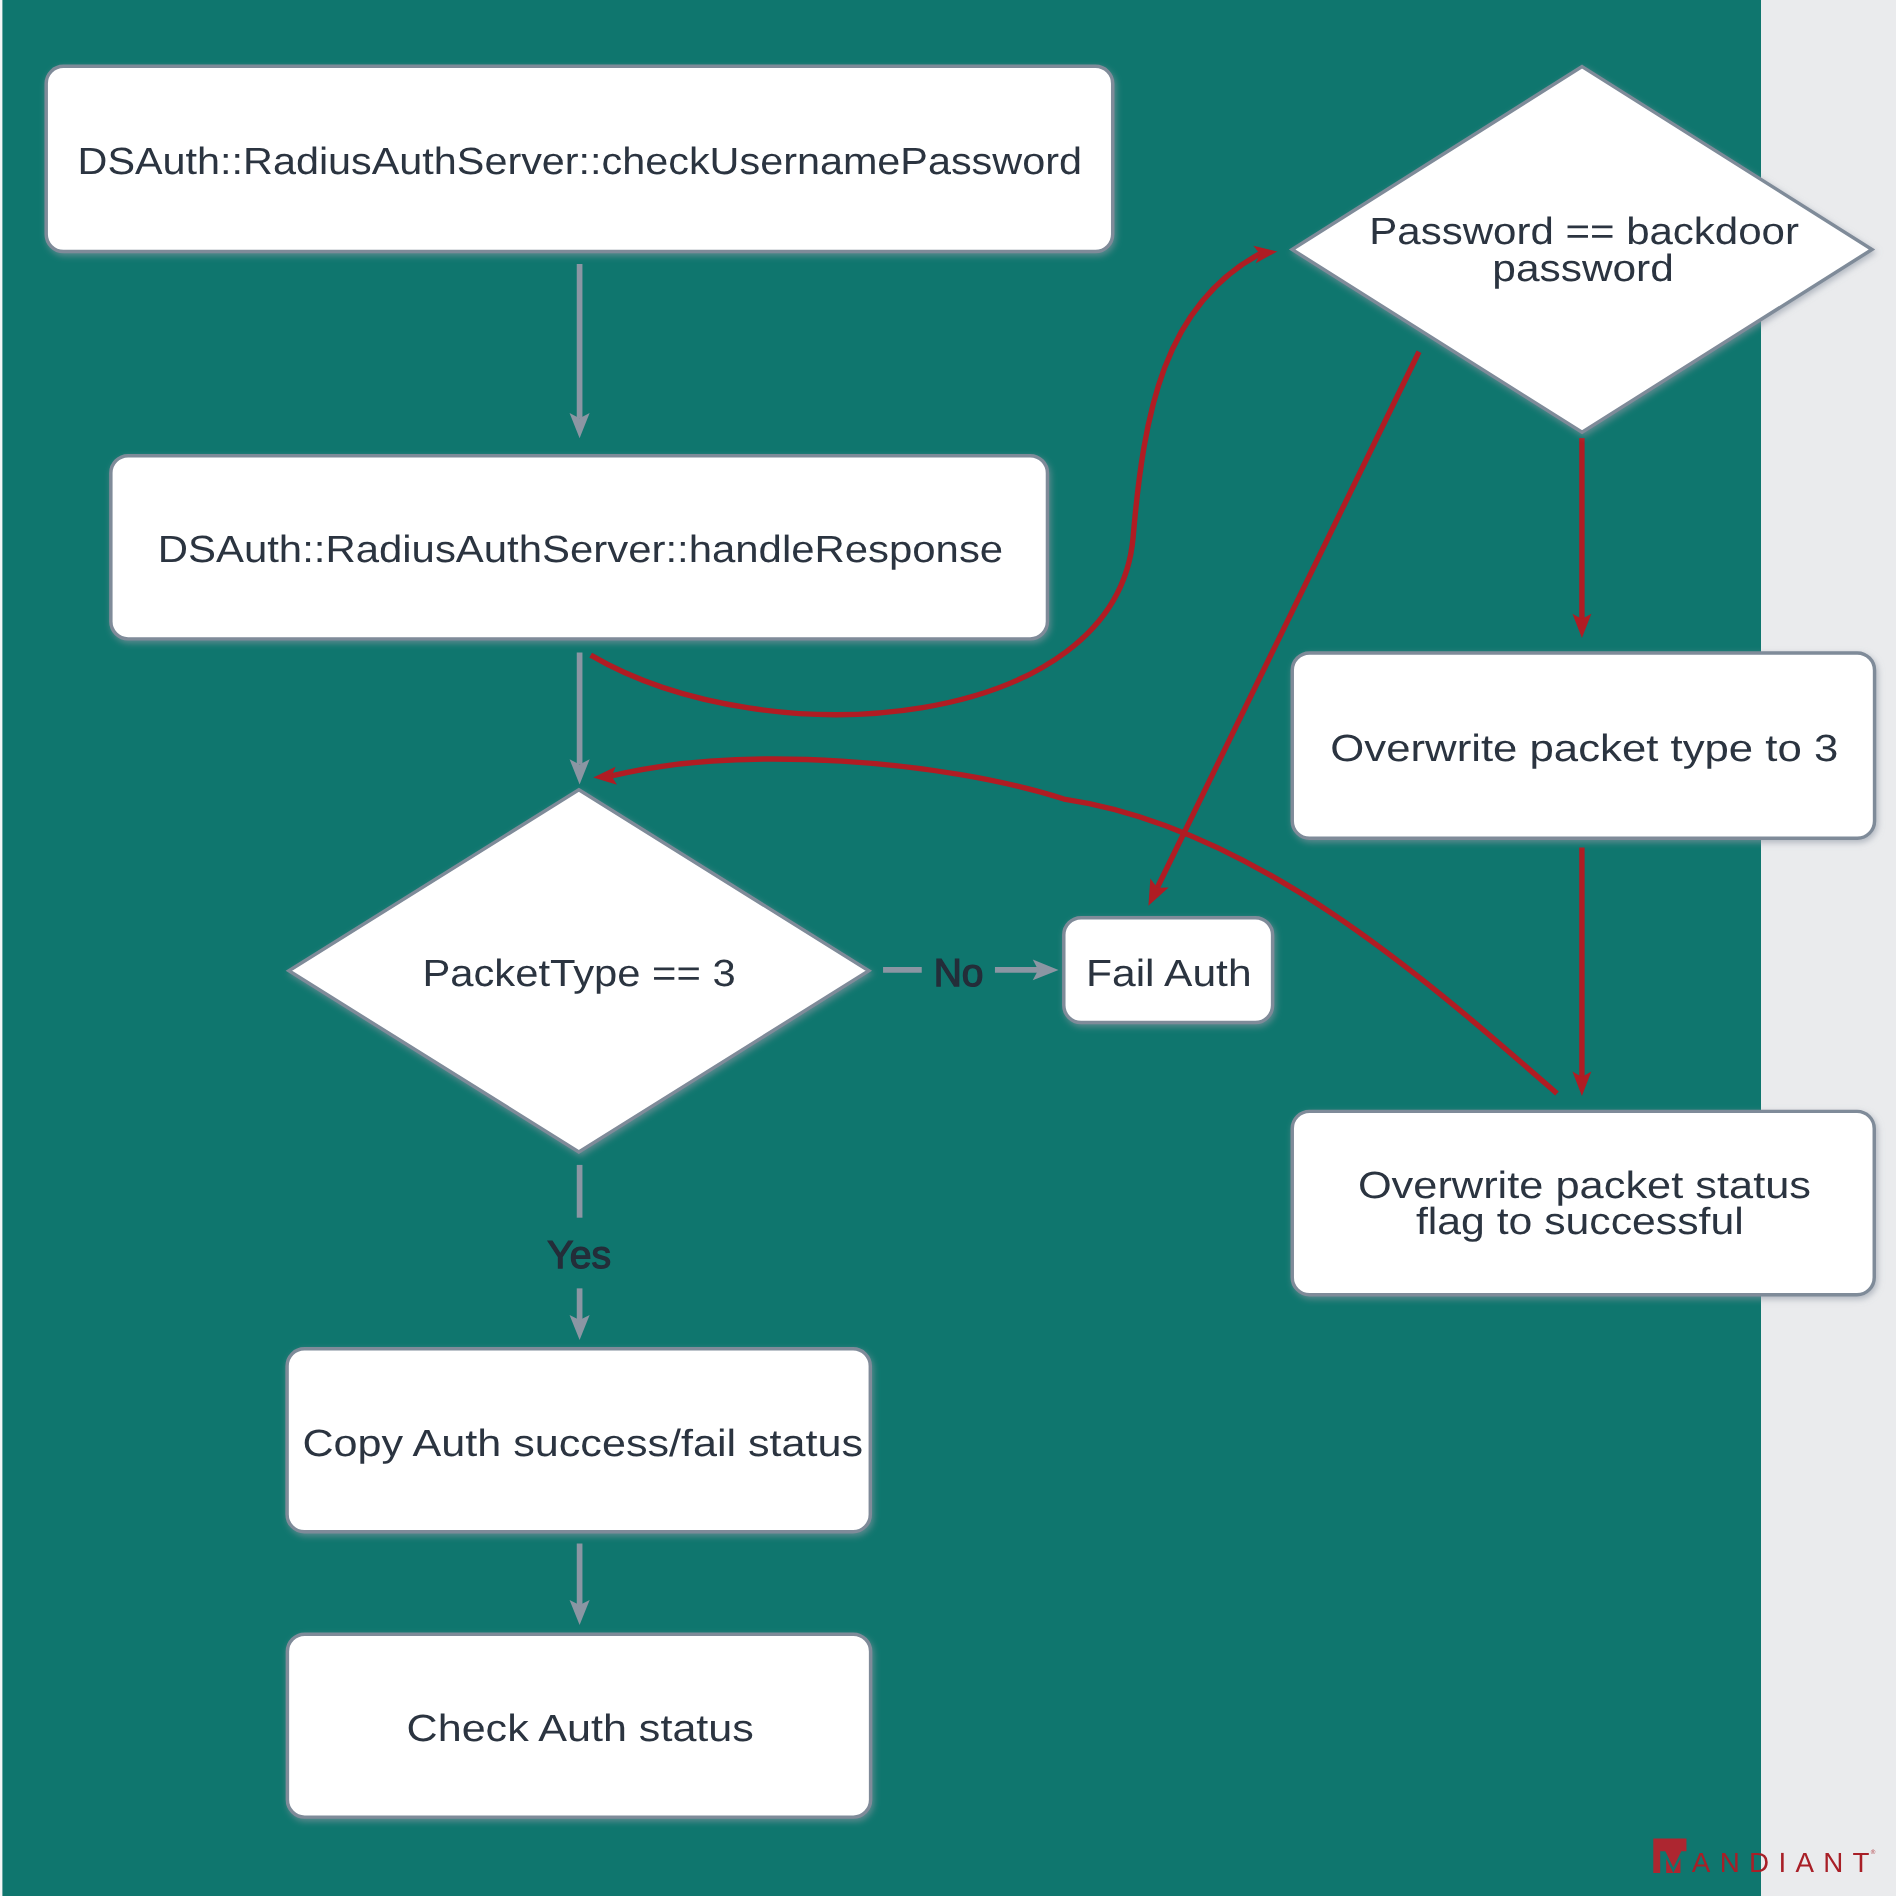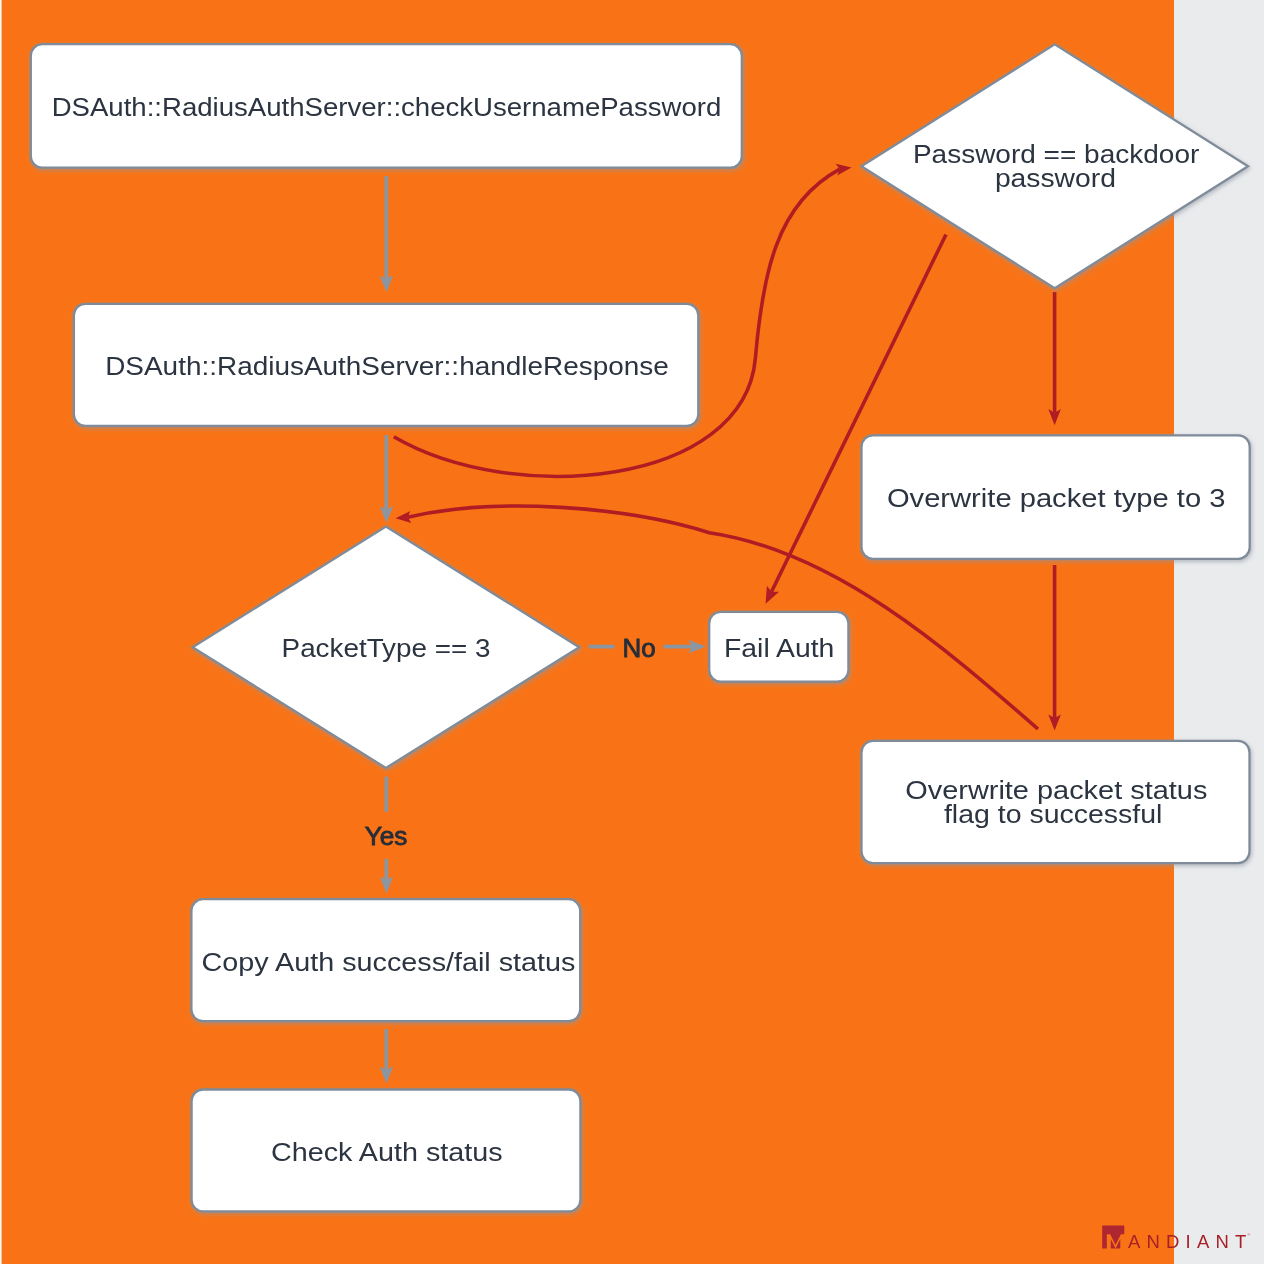--- a/index.html
+++ b/index.html
@@ -1,19 +1,19 @@
 <!DOCTYPE html>
 <html><head>
 <meta charset="utf-8">
 <title>RADIUS backdoor auth flow</title>
 <style>
   html,body{margin:0;padding:0;}
   body{width:1264px;height:1264px;background:#eaebed;overflow:hidden;
        font-family:"Liberation Sans", sans-serif;}
-  #stage{position:relative;width:1174px;height:1264px;background:#f97316;}
+  #stage{position:relative;width:1174px;height:1264px;background:#0f766e;}
   svg#chart{position:absolute;left:0;top:0;width:1264px;height:1264px;display:block;}
   .node-box{fill:#ffffff;stroke:#7f8b99;stroke-width:2.3;}
   .node-diamond{fill:#ffffff;stroke:#7f8b99;stroke-width:2.3;stroke-linejoin:miter;}
   .node-text{font-family:"Liberation Sans", sans-serif;font-size:25.2px;fill:#2b3440;
              text-anchor:middle;}
   .edge-label{font-family:"Liberation Sans", sans-serif;font-size:26px;font-weight:normal;
               fill:#242d39;stroke:#242d39;stroke-width:0.85;paint-order:stroke;text-anchor:middle;}
   .gray-edge{stroke:#8b96a3;stroke-width:3.8;fill:none;}
   .gray-head{fill:#8b96a3;}
   .red-edge{stroke:#b01c23;stroke-width:3.6;fill:none;}

